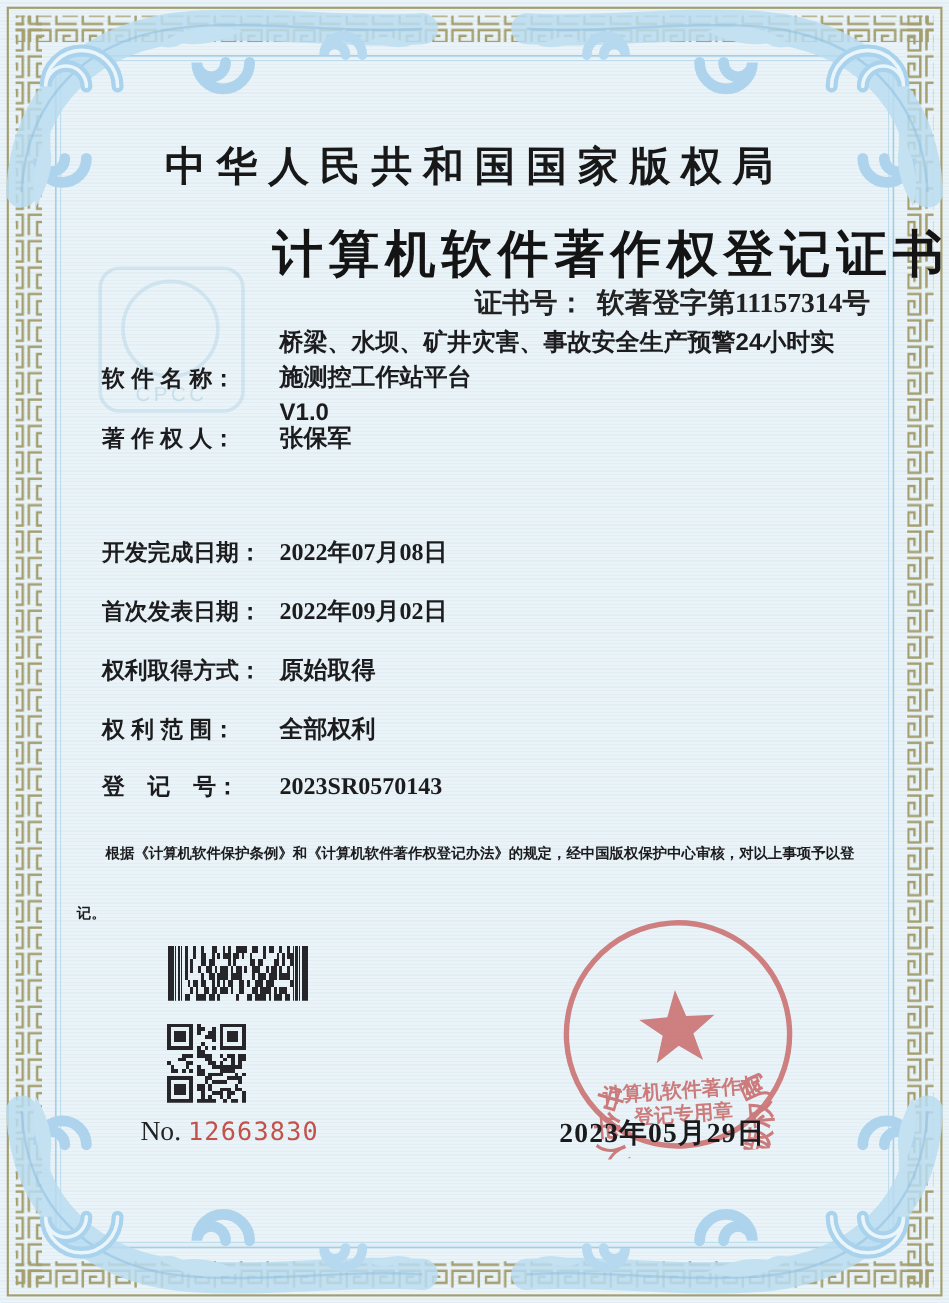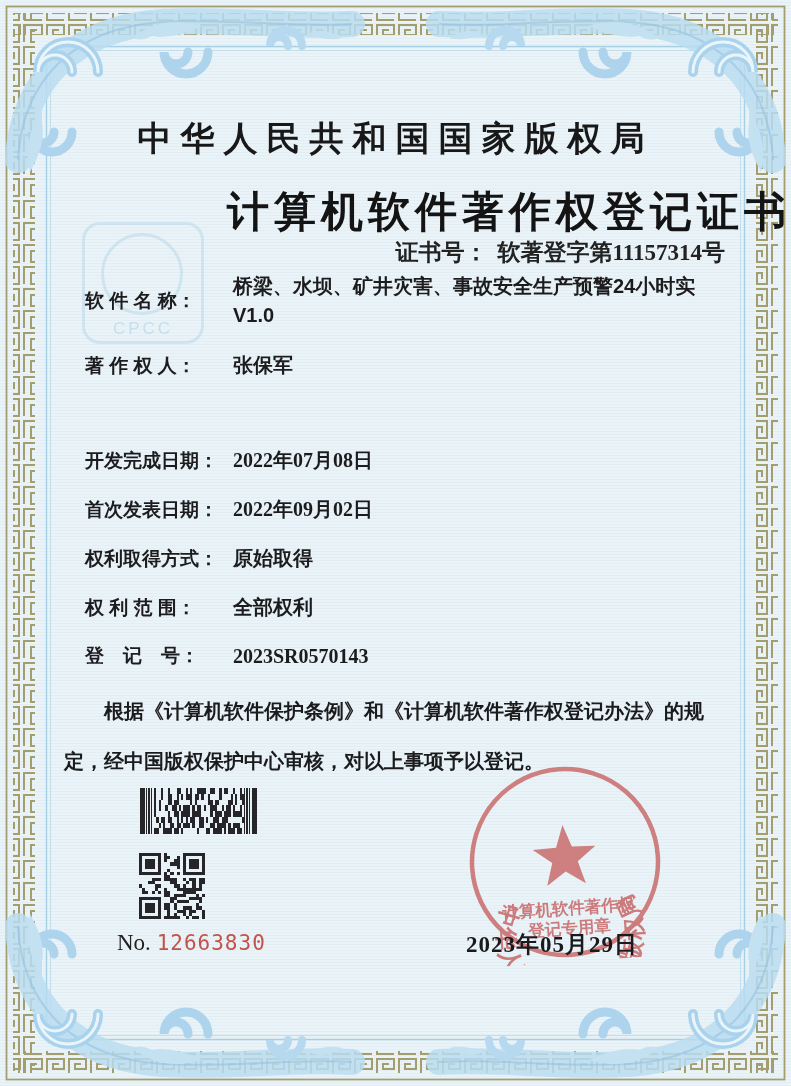--- a/index.html
+++ b/index.html
@@ -18,21 +18,21 @@
   .row{position:absolute;left:85px;display:flex;align-items:center;}
   .row .lbl{font-family:"Liberation Sans","DejaVu Sans",sans-serif;
     font-weight:bold;font-size:19px;min-width:148px;white-space:nowrap;}
   .row .val{font-size:20px;font-weight:600;white-space:nowrap;}
   .row .val.multi{white-space:normal;width:500px;line-height:29px;
     font-family:"Liberation Sans","DejaVu Sans",sans-serif;font-weight:bold;}
   .val.multi span{display:block;}
   .r1{top:272px}.r2{top:352px}.r3{top:447px}.r4{top:496px}
   .r5{top:545px}.r6{top:594px}.r7{top:643px}
   .legal{position:absolute;left:64px;top:686px;width:664px;
-    font-size:20px;line-height:50px;text-indent:2em;font-weight:600;color:#1b1b1d;}
+    font-size:12px;line-height:50px;text-indent:2em;font-weight:600;color:#1b1b1d;}
   .watermark{position:absolute;left:82px;top:222px;width:116px;height:116px;
     border:3px solid rgba(168,204,226,.55);border-radius:18px;opacity:.7;}
   .watermark .circ{position:absolute;left:16px;top:8px;width:76px;height:76px;
     border:3px solid rgba(168,204,226,.55);border-radius:50%;}
   .watermark .wm-text{position:absolute;bottom:2px;width:100%;text-align:center;
     font-family:"Liberation Sans",sans-serif;font-weight:normal;font-size:17px;
     letter-spacing:3px;color:rgba(168,204,226,.75);}
   .barcode{position:absolute;left:140px;top:788px;width:118px;height:46px;}
   .qrcode{position:absolute;left:139px;top:853px;width:66px;height:66px;}
   .serial{position:absolute;left:117px;top:930px;font-size:23px;color:#222;text-align:center;}
@@ -94,20 +94,21 @@
   <div class="authority">中华人民共和国国家版权局</div>
   <div class="cert-title">计算机软件著作权登记证书</div>
   <div class="cert-no">
     <span class="sp">证书号：</span><span>软著登字第11157314号</span>
   </div>
 
   <div class="row r1">
     <span class="lbl">软 件 名 称：</span>
     <span class="val multi">
       <span>桥梁、水坝、矿井灾害、事故安全生产预警24小时实</span>
+      <span>施测控工作站平台</span>
       <span>V1.0</span>
     </span>
   </div>
   <div class="row r2">
     <span class="lbl">著 作 权 人：</span>
     <span class="val">张保军</span>
   </div>
   <div class="row r3">
     <span class="lbl">开发完成日期：</span>
     <span class="val">2022年07月08日</span>

